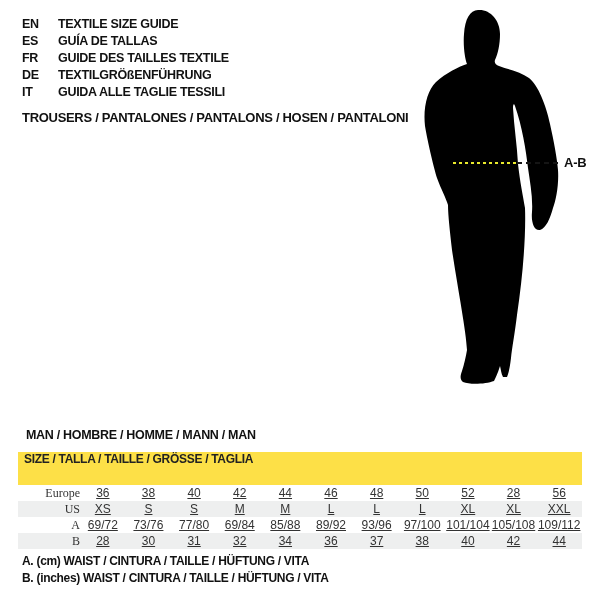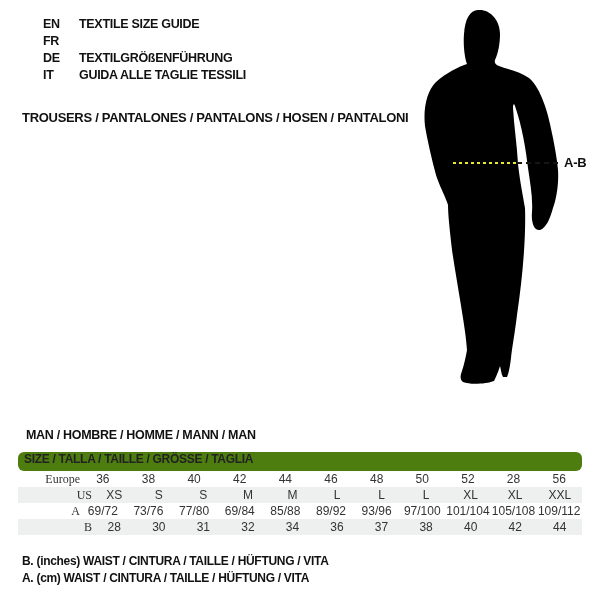--- a/index.html
+++ b/index.html
@@ -4,62 +4,67 @@
 <style>
   html,body { margin:0; padding:0; background:#fff; }
   .page {
     position:relative; width:600px; height:600px; background:#ffffff;
     font-family:"Liberation Sans", sans-serif; color:#111; overflow:hidden;
   }
   
   .langs { position:absolute; left:22px; top:16px; }
   .lang-row { display:flex; height:17px; line-height:17px;
               font-size:12.5px; font-weight:bold; letter-spacing:-0.3px; }
-  .lang-code { width:36px;margin-left:21px; }
+  .lang-code { width:36px; }
   
   .category { position:absolute; left:22px; top:110px;
               font-size:13px; font-weight:bold; letter-spacing:-0.3px; }
   
   .figure-wrap { position:absolute; left:410px; top:0; width:190px; height:400px; }
   .figure-wrap svg { display:block; width:190px; height:400px; }
   
   .dash-yellow { position:absolute; left:453px; top:162px; width:64px; height:2px;
     background:repeating-linear-gradient(90deg,#e9e92c 0 3px,transparent 3px 6px); z-index:3; }
   .dash-black { position:absolute; left:517px; top:162px; width:44px; height:2px;
     background:repeating-linear-gradient(90deg,#151515 0 5px,transparent 5px 9px); z-index:3; }
   .ab-label { position:absolute; left:564px; top:155px; font-size:13px;
               font-weight:bold; letter-spacing:-0.2px; z-index:3; }
   
   .section-title { position:absolute; left:26px; top:428px;
                    font-size:12.5px; font-weight:bold; letter-spacing:-0.3px; }
   .size-table { position:absolute; left:18px; top:452px; width:564px; }
-  .t-bar { height:19px; line-height:15px; background:#4d7c0f; color:#222;
-           font-weight:bold; font-size:12px; padding-left:6px; letter-spacing:-0.3px;border-radius:6px; }
+  .t-bar { height:33px; line-height:15px; background:#fde047; color:#222;
+           font-weight:bold; font-size:12px; padding-left:6px; letter-spacing:-0.3px; }
   .t-row { display:grid; grid-template-columns:62px repeat(11,1fr);
            height:16px; line-height:16px; font-size:12px; color:#333; }
-  .t-row.alt { background:#eeefef;padding-left:12px; }
+  .t-row.alt { background:#eeefef; }
   .t-label { text-align:right; padding-left:4px;font-family:Liberation Serif, serif; }
-  .t-cell { text-align:center; }
+  .t-cell { text-align:center;text-decoration:underline; }
   
   .notes { position:absolute; left:22px; top:553px; }
   .note-line { height:16.5px; line-height:16.5px; font-size:12px;
                font-weight:bold; letter-spacing:-0.3px; }
 </style>
 </head>
 <body>
 
 <div class="page">
 
   <div class="langs">
       <div class="lang-row">
         <div class="lang-code" style="display: inline-block;">EN</div>
         <div class="lang-label">TEXTILE SIZE GUIDE</div>
       </div>
       <div class="lang-row">
+        <div class="lang-code" style="display: inline-block;">ES</div>
+        <div class="lang-label">GUÍA DE TALLAS</div>
+      </div>
+      <div class="lang-row">
         <div class="lang-code" style="display: inline-block;">FR</div>
+        <div class="lang-label">GUIDE DES TAILLES TEXTILE</div>
       </div>
       <div class="lang-row">
         <div class="lang-code" style="display: inline-block;">DE</div>
         <div class="lang-label">TEXTILGRÖßENFÜHRUNG</div>
       </div>
       <div class="lang-row">
         <div class="lang-code" style="display: inline-block;">IT</div>
         <div class="lang-label">GUIDA ALLE TAGLIE TESSILI</div>
       </div>
     </div>
@@ -165,17 +170,17 @@
           <div class="t-cell">37</div>
           <div class="t-cell">38</div>
           <div class="t-cell">40</div>
           <div class="t-cell">42</div>
           <div class="t-cell">44</div>
         </div>
       </div>
   </div>
 
   <div class="notes">
+      <div class="note-line">A. (cm) WAIST / CINTURA / TAILLE / HÜFTUNG / VITA</div>
       <div class="note-line">B. (inches) WAIST / CINTURA / TAILLE / HÜFTUNG / VITA</div>
-      <div class="note-line">A. (cm) WAIST / CINTURA / TAILLE / HÜFTUNG / VITA</div>
     </div>
 
 </div>
 
 </body></html>

